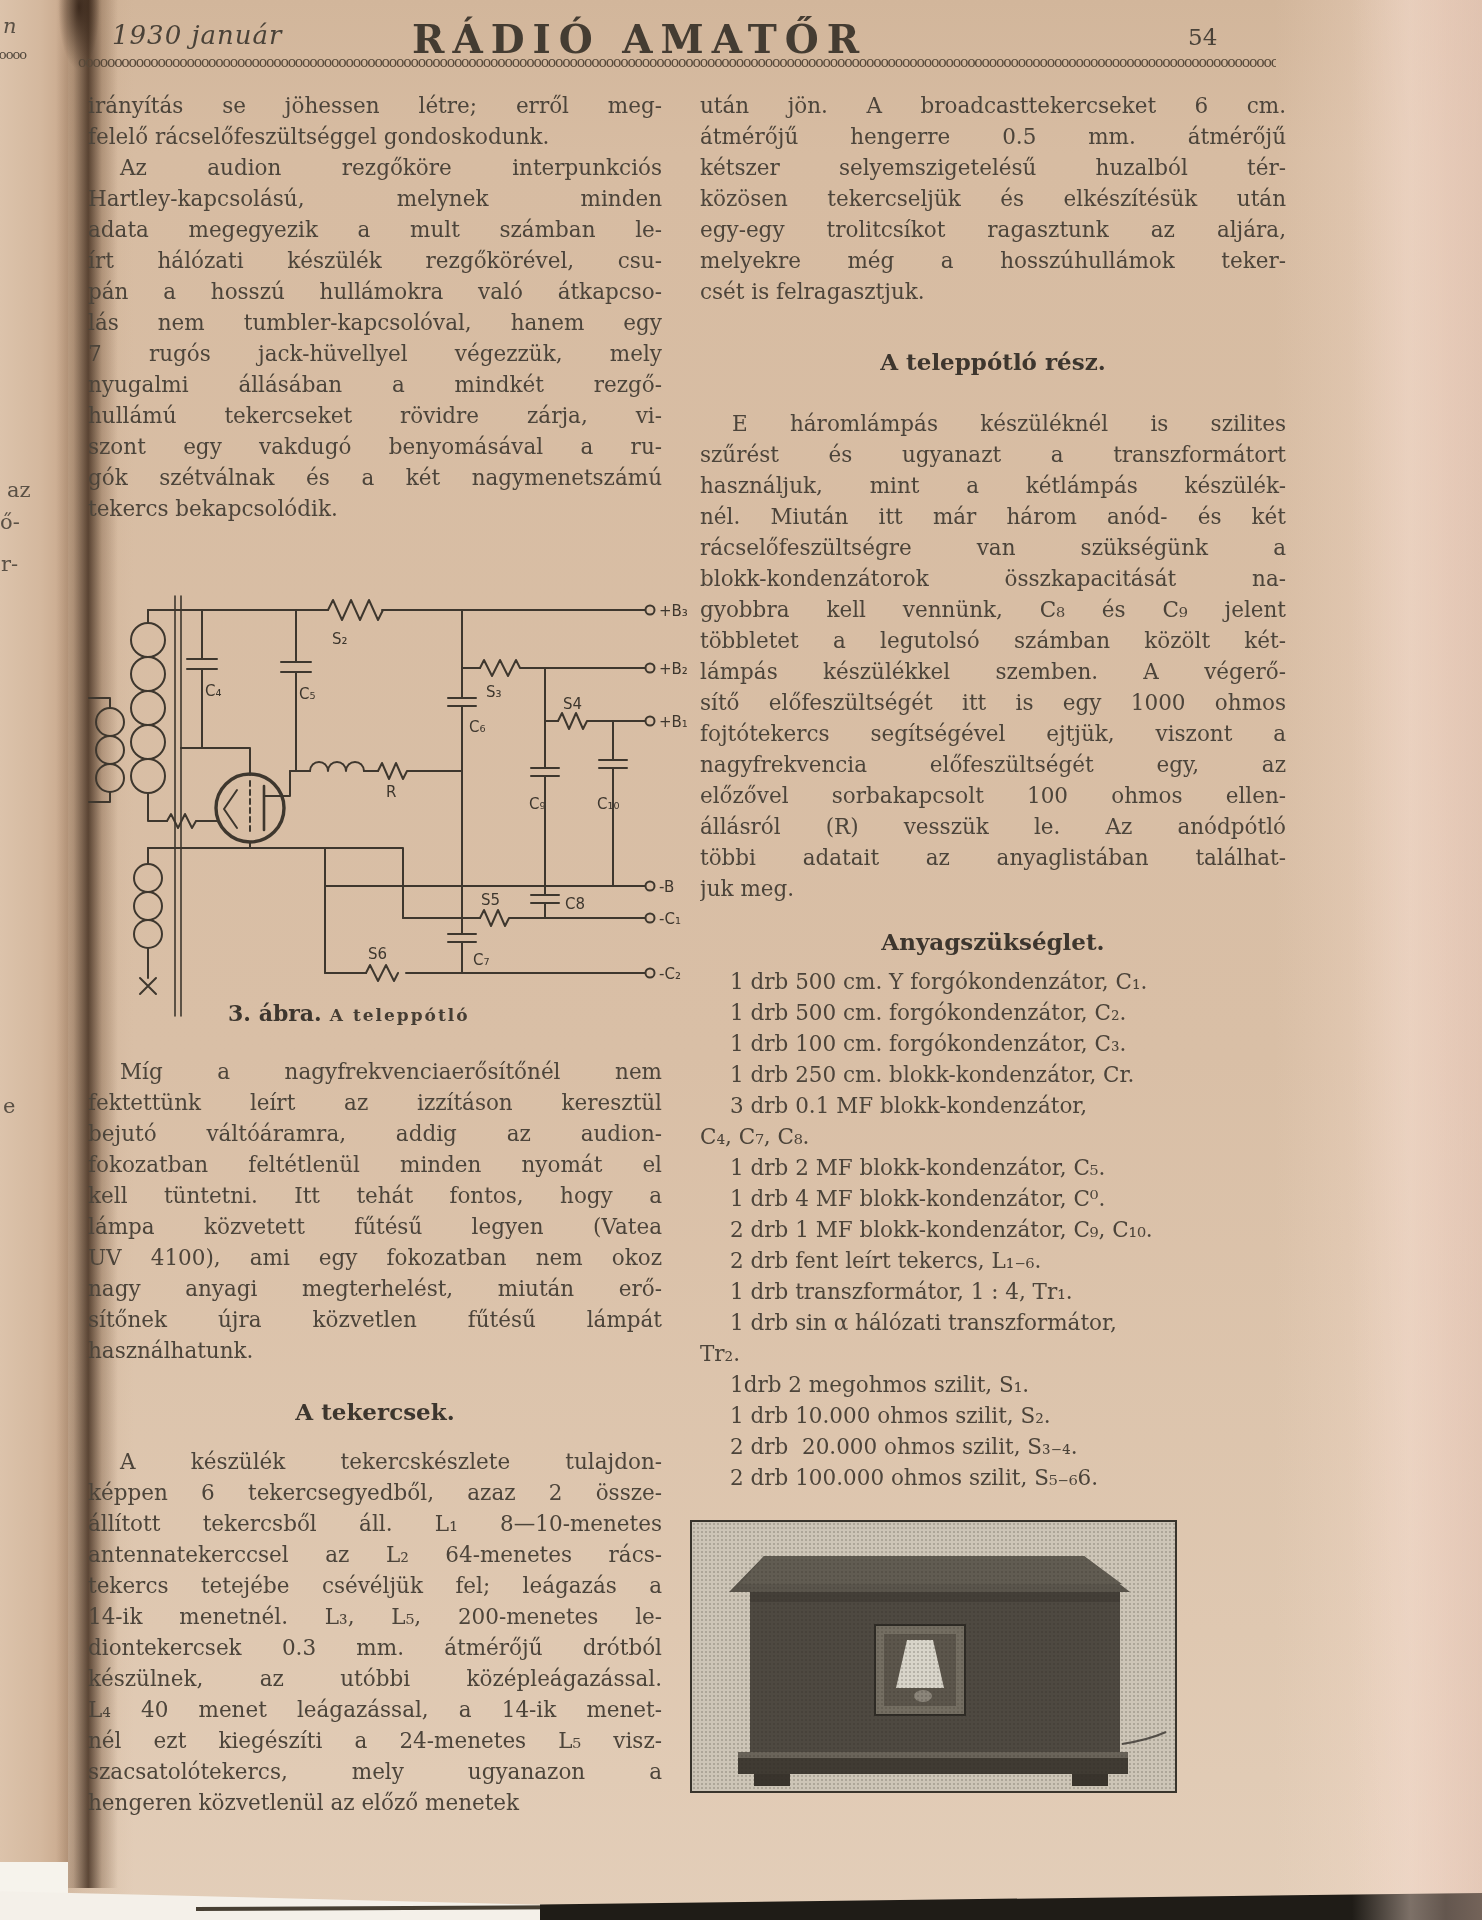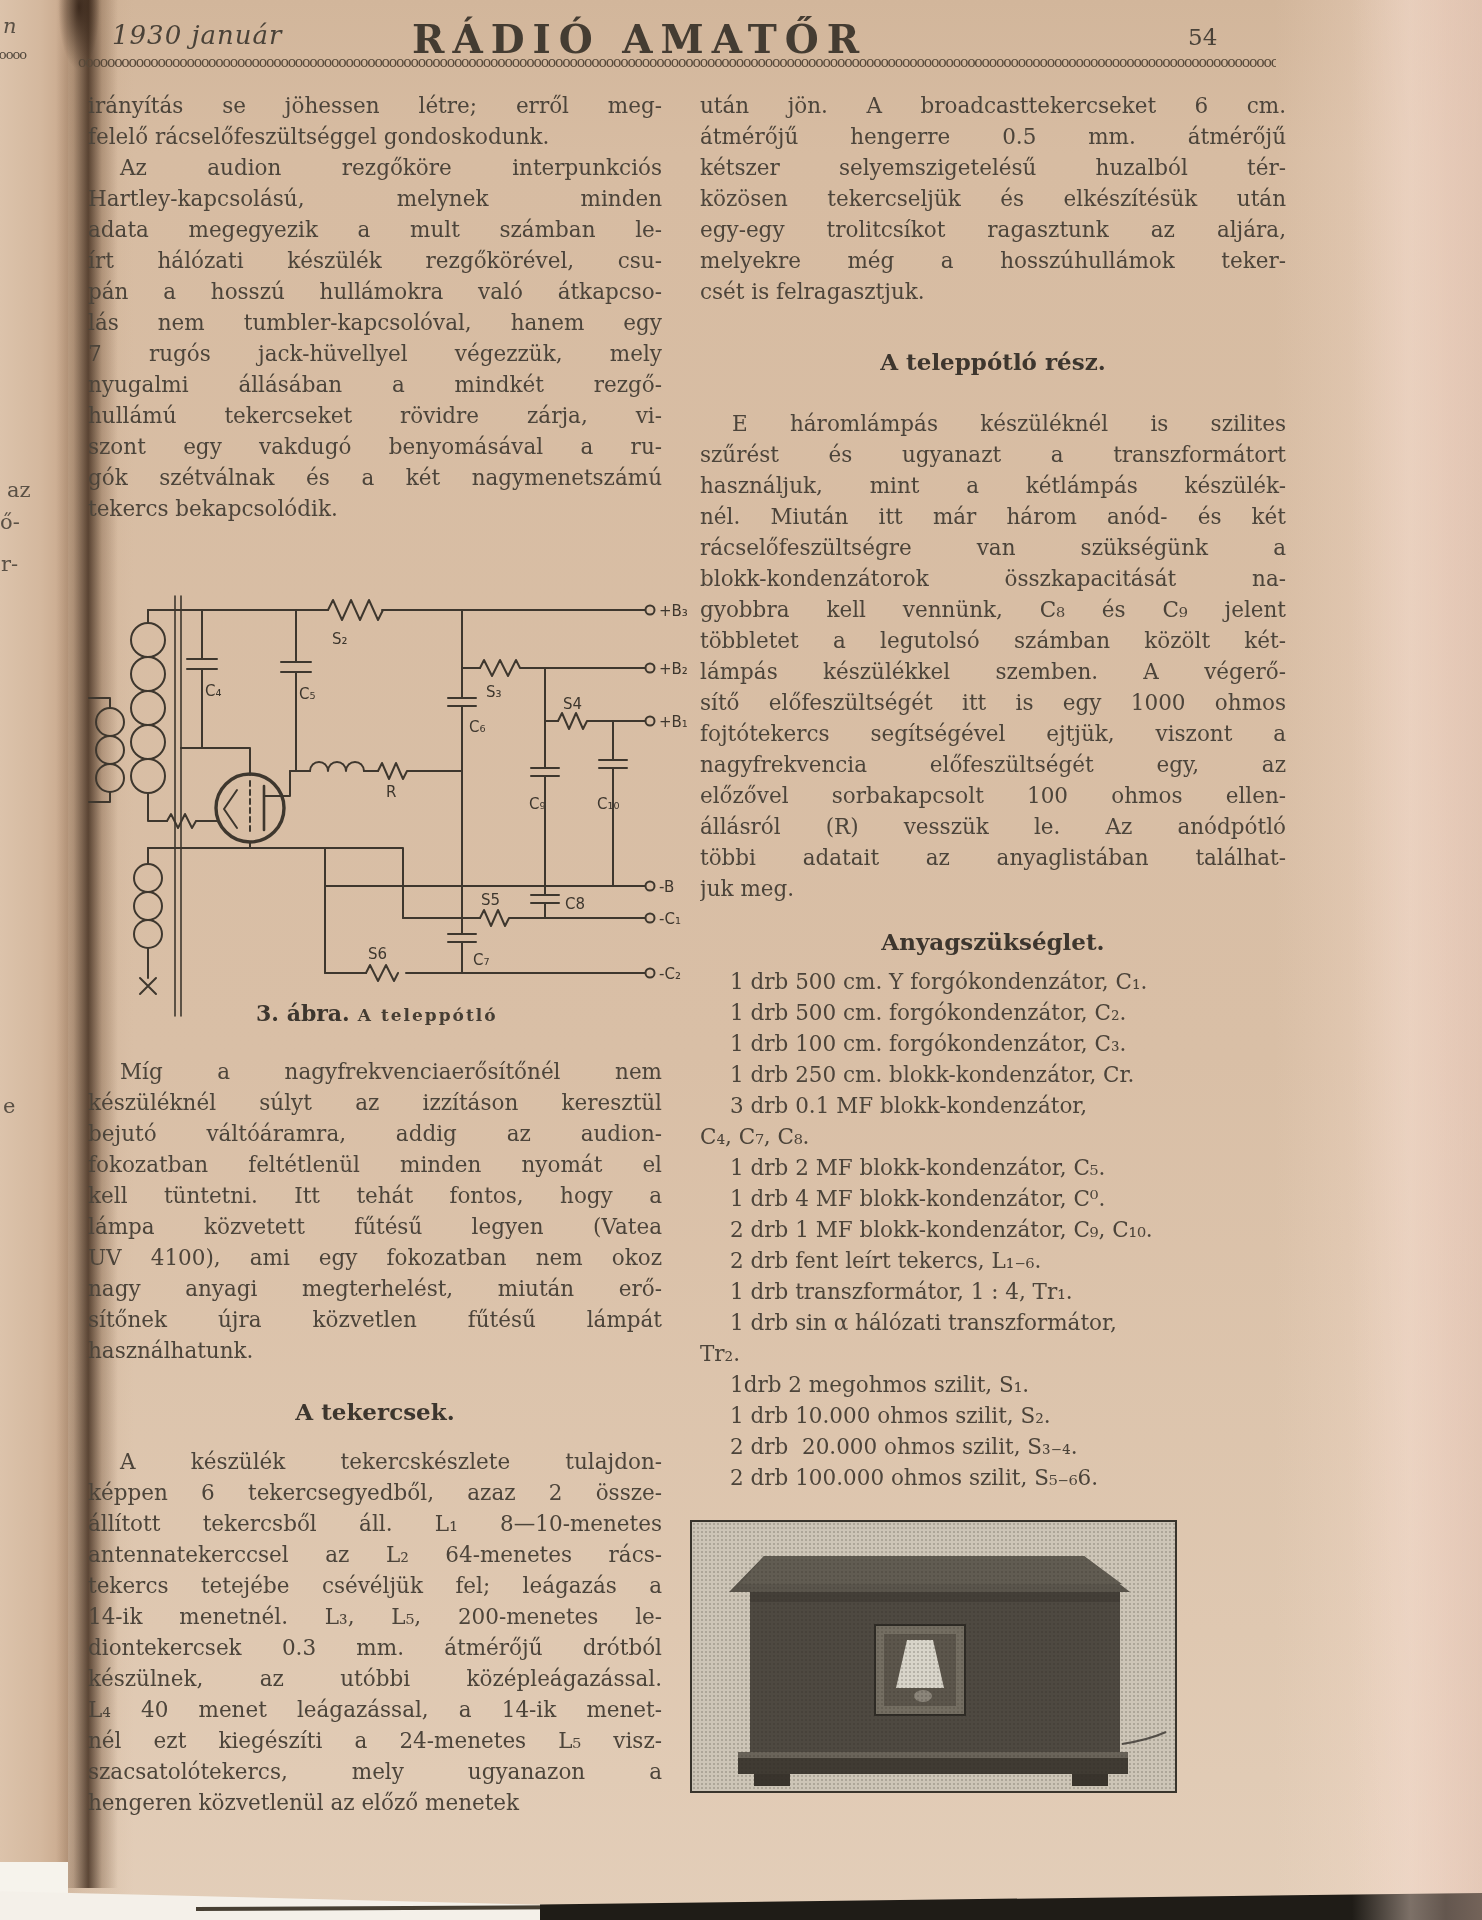--- a/index.html
+++ b/index.html
@@ -47,21 +47,21 @@
   .h-anyag{left:700px;top:928px;width:586px;}
   .h-tekercsek{left:88px;top:1398px;width:574px;}
   
   .mat-list{left:700px;top:966px;width:586px;}
   .list-line{height:31px;line-height:31px;white-space:pre;padding-left:30px;text-align:left;overflow:hidden;}
   .list-line.outdent{padding-left:0;}
   
   .fig{position:absolute;left:85px;top:548px;width:615px;height:500px;}
   .fig svg{display:block;}
   .fig-caption{position:absolute;left:228px;top:1000px;width:360px;white-space:nowrap;}
-  .cap-num{font-weight:bold;font-size:22px;color:#3d362e;margin-left:28px;}
+  .cap-num{font-weight:bold;font-size:22px;color:#3d362e;}
   .cap-txt{font-size:17px;font-weight:bold;letter-spacing:2px;color:#453d33;margin-left:8px;}
   
   .photo{position:absolute;left:690px;top:1520px;width:483px;height:269px;
     border:2px solid #38342c;background:#cdc5b7;}
   .photo::after{content:"";position:absolute;inset:0;
     background-image:radial-gradient(rgba(45,40,32,0.20) 1px, rgba(0,0,0,0) 1.3px);
     background-size:4px 4px;pointer-events:none;}
   
   .white-bl{position:absolute;left:0;top:1862px;width:68px;height:58px;background:#f6f3ec;}
   .white-bottom{position:absolute;left:0;top:1880px;width:640px;height:40px;background:#f4f0e9;
@@ -211,21 +211,21 @@
         <text x="574" y="431">-C₂</text>
       </g>
     </svg>
   </div>
   <div class="fig-caption">
     <span class="cap-num">3. ábra.</span><span class="cap-txt">A teleppótló</span>
   </div>
 
   <div class="para p-l3 indent-first">
       <div class="tline">Míg a nagyfrekvenciaerősítőnél nem</div>
-      <div class="tline">készüléknél súlyt az izzításon keresztül</div>
+      <div class="tline">fektettünk leírt az izzításon keresztül</div>
       <div class="tline">bejutó váltóáramra, addig az audion-</div>
       <div class="tline">fokozatban feltétlenül minden nyomát el</div>
       <div class="tline">kell tüntetni. Itt tehát fontos, hogy a</div>
       <div class="tline">lámpa közvetett fűtésű legyen (Vatea</div>
       <div class="tline">UV 4100), ami egy fokozatban nem okoz</div>
       <div class="tline">nagy anyagi megterhelést, miután erő-</div>
       <div class="tline">sítőnek újra közvetlen fűtésű lámpát</div>
       <div class="tline">használhatunk.</div>
     </div>
   <div class="heading h-tekercsek">A tekercsek.</div>

